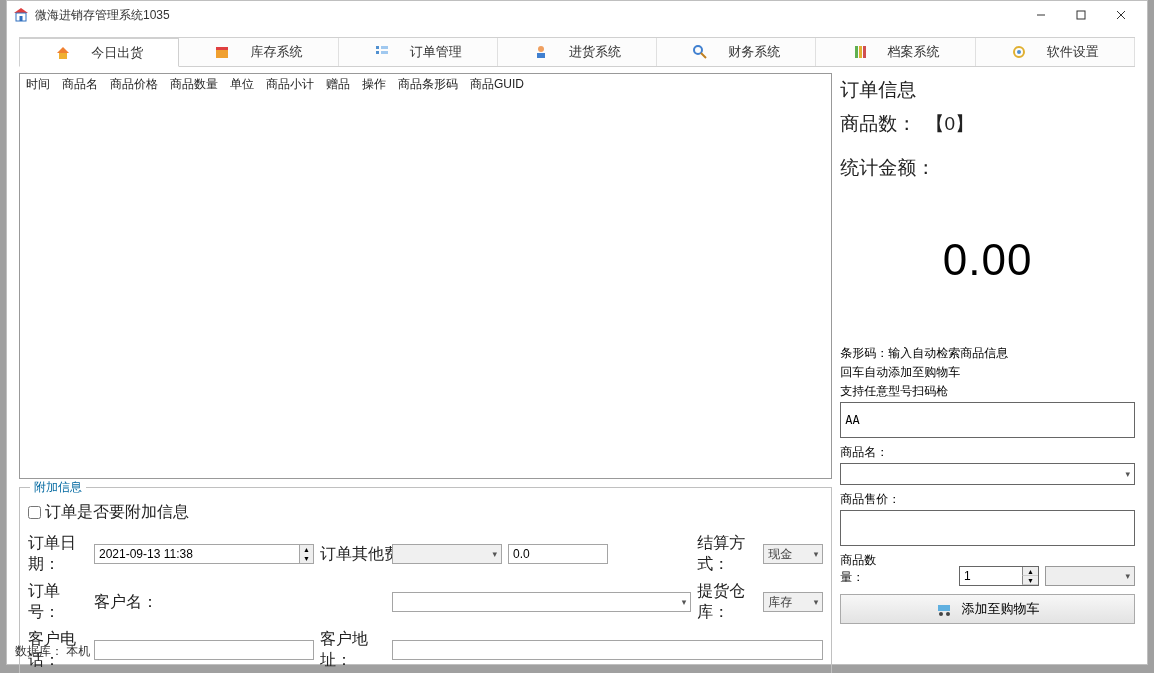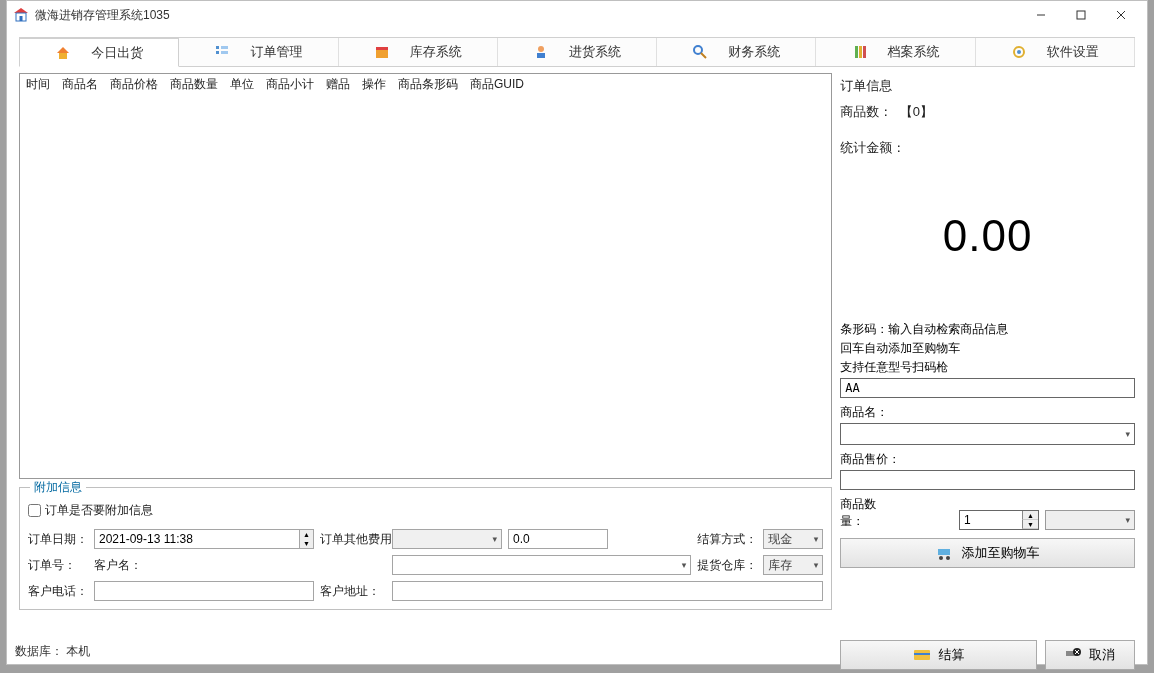--- a/index.html
+++ b/index.html
@@ -107,21 +107,21 @@
   }
   .checkbox-row input { width:13px; height:13px; }
 
   .form-grid {
     display: grid;
     grid-template-columns: 60px 220px 66px 110px 1fr 60px 60px;
     row-gap: 6px;
     column-gap: 6px;
     align-items: center;
   }
-  label.flabel { font-size:12px; color:#222; }
+  label.flabel { font-size:16px; color:#222; }
   input.tinput, .combo {
     height: 20px;
     border: 1px solid #a5a5a5;
     padding: 0 4px;
     font-size: 12px;
     background:#fff;
   }
   .readonly { background:#f0f0f0; }
   .spin-wrap { position:relative; display:flex; }
   .spin-wrap input { flex:1; padding-right:34px;}
@@ -131,31 +131,31 @@
   }
   .spin-btns div {
     flex:1; border-left:1px solid #a5a5a5;
     display:flex;align-items:center;justify-content:center;
     font-size:7px;background:#eee;
   }
   .combo { display:flex; align-items:center; justify-content:space-between;}
   .combo .cval { color:#444; }
   .combo .carrow { font-size:9px; color:#555;}
 
-  .right-col .info-head { font-size:13px; color:#222; margin:4px 0;}
+  .right-col .info-head { font-size:19px; color:#222; margin:4px 0;}
   .big-amount {
     font-size: 44px;
     font-weight: 400;
     text-align: center;
     margin: 50px 0 60px 0;
     letter-spacing:1px;
   }
   .barcode-hint { font-size:12px; margin-bottom:2px;}
   .full-input {
-    width:100%; height:20px;
+    width:100%; height:36px;
     border:1px solid #666; padding:0 4px;
     font-size:12px;
     margin-bottom:6px;
   }
   .row-flex { display:flex; align-items:flex-end; gap:6px; margin-bottom:6px;}
   .row-flex .lbl { width:56px; }
   .spinnum {
     height:20px; border:1px solid #666; width:80px;
     display:flex; align-items:center;
   }
@@ -221,36 +221,36 @@
         <svg viewBox="0 0 16 16" width="16" height="16">
             <polygon points="8,2 14,8 2,8" fill="#f08030"></polygon>
             <rect x="4" y="8" width="8" height="6" fill="#f0b030"></rect>
           </svg>
       </span>
       <span>今日出货</span>
     </div>
     <div class="tab">
       <span class="ticon">
         <svg viewBox="0 0 16 16" width="16" height="16">
+            <rect x="2" y="5" width="12" height="9" fill="#f0a030"></rect>
+            <rect x="2" y="3" width="12" height="3" fill="#e04040"></rect>
+          </svg>
+      </span>
+      <span>库存系统</span>
+    </div>
+    <div class="tab">
+      <span class="ticon">
+        <svg viewBox="0 0 16 16" width="16" height="16">
             <rect x="2" y="2" width="3" height="3" fill="#5090d0"></rect>
             <rect x="7" y="2" width="7" height="3" fill="#a0c8ef"></rect>
             <rect x="2" y="7" width="3" height="3" fill="#5090d0"></rect>
             <rect x="7" y="7" width="7" height="3" fill="#a0c8ef"></rect>
           </svg>
       </span>
       <span>订单管理</span>
-    </div>
-    <div class="tab">
-      <span class="ticon">
-        <svg viewBox="0 0 16 16" width="16" height="16">
-            <rect x="2" y="5" width="12" height="9" fill="#f0a030"></rect>
-            <rect x="2" y="3" width="12" height="3" fill="#e04040"></rect>
-          </svg>
-      </span>
-      <span>库存系统</span>
     </div>
     <div class="tab">
       <span class="ticon">
         <svg viewBox="0 0 16 16" width="16" height="16">
             <circle cx="8" cy="5" r="3" fill="#f0a060"></circle>
             <rect x="4" y="9" width="8" height="5" fill="#4080d0"></rect>
           </svg>
       </span>
       <span>进货系统</span>
     </div>

